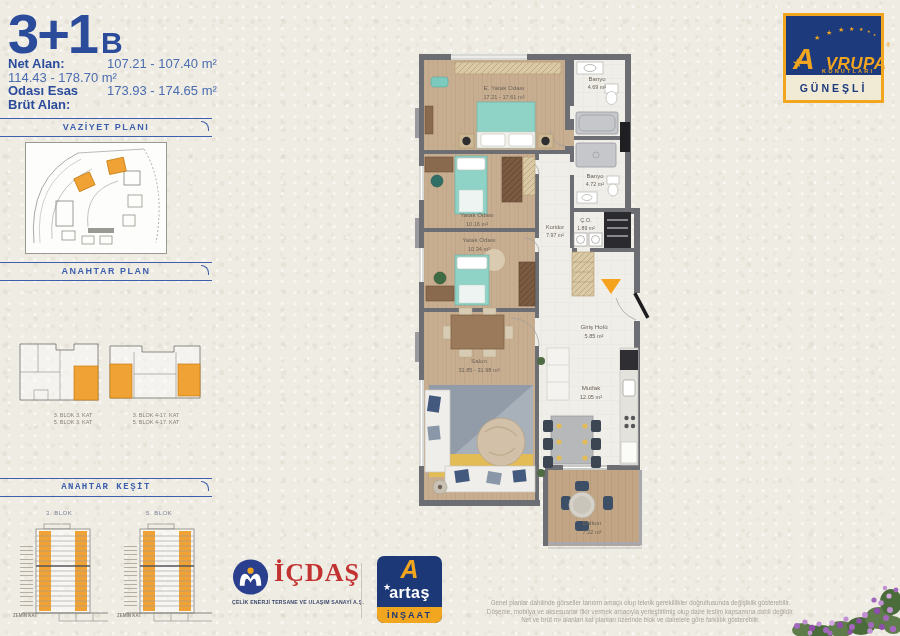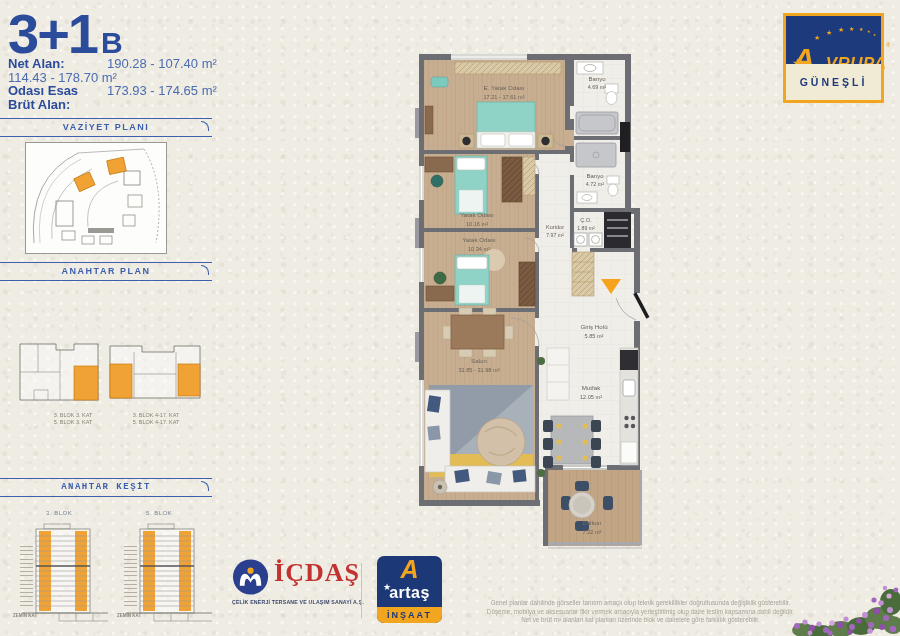--- a/index.html
+++ b/index.html
@@ -41,21 +41,21 @@
   .avrupa { position:absolute; left:783px; top:13px; width:101px; height:90px;
      background:#1d3a7c; border:3px solid #f2a51f; }
   .avrupa .stars { position:absolute; left:0; top:0; width:100%; height:100%; }
   .avrupa .st { position:absolute; color:#f2a51f; }
   .avrupa .brand { position:absolute; left:7px; top:26px; color:#f2a51f; font-weight:800; font-style:italic; white-space:nowrap; }
   .avrupa .brand .bigA { font-size:30px; }
   .avrupa .brand .rest { font-size:17px; letter-spacing:.5px;margin-left:11px; }
   .avrupa .brand .reg { font-size:5px; vertical-align:top; font-style:normal; }
   .avrupa .konutlari { position:absolute; left:36px; top:52px; color:#f2a51f;
      font-size:5.5px; font-weight:700; letter-spacing:2.2px; }
-  .avrupa .band { position:absolute; left:0; bottom:0; width:100%; height:36px; background:#f1ebd5;
+  .avrupa .band { position:absolute; left:0; bottom:0; width:100%; height:25px; background:#f1ebd5;
      display:flex; align-items:center; justify-content:center; }
   .avrupa .band span { color:#1d3a7c; font-size:10.5px; font-weight:800; letter-spacing:3px; }
   
   .icdas { position:absolute; left:232px; top:558px; width:128px; }
   .icdas-row { display:flex; }
   .icdas-name { font-family:"Liberation Serif", serif; font-size:26px; font-weight:700;
      color:#c23230; letter-spacing:1px; margin-left:5px; }
   .icdas-caption { font-size:5.2px; font-weight:700; color:#3a4668; letter-spacing:.2px; margin-top:3px; white-space:nowrap; }
   .logo-divider { position:absolute; left:361px; top:563px; width:1px; height:55px; background:#c9c5bd; }
   .artas { position:absolute; left:377px; top:556px; width:65px; height:67px; background:#1c3876;
@@ -78,21 +78,21 @@
 <body>
 
 <div class="page">
 
   <div class="title-wrap">
     <span class="title-main">3+1</span><span class="title-variant">B</span>
   </div>
   <div class="specs">
     <div class="spec-row">
       <span class="spec-label">Net Alan:</span>
-      <span class="spec-value">190.28 - 107.40 m²</span>
+      <span class="spec-value">107.21 - 107.40 m²</span>
     </div>
     <div class="spec-row">
       <span class="spec-value">114.43 - 178.70 m²</span>
     </div>
     <div class="spec-row">
       <span class="spec-label">Odası Esas Brüt Alan:</span>
       <span class="spec-value">173.93 - 174.65 m²</span>
     </div>
   </div>
 

